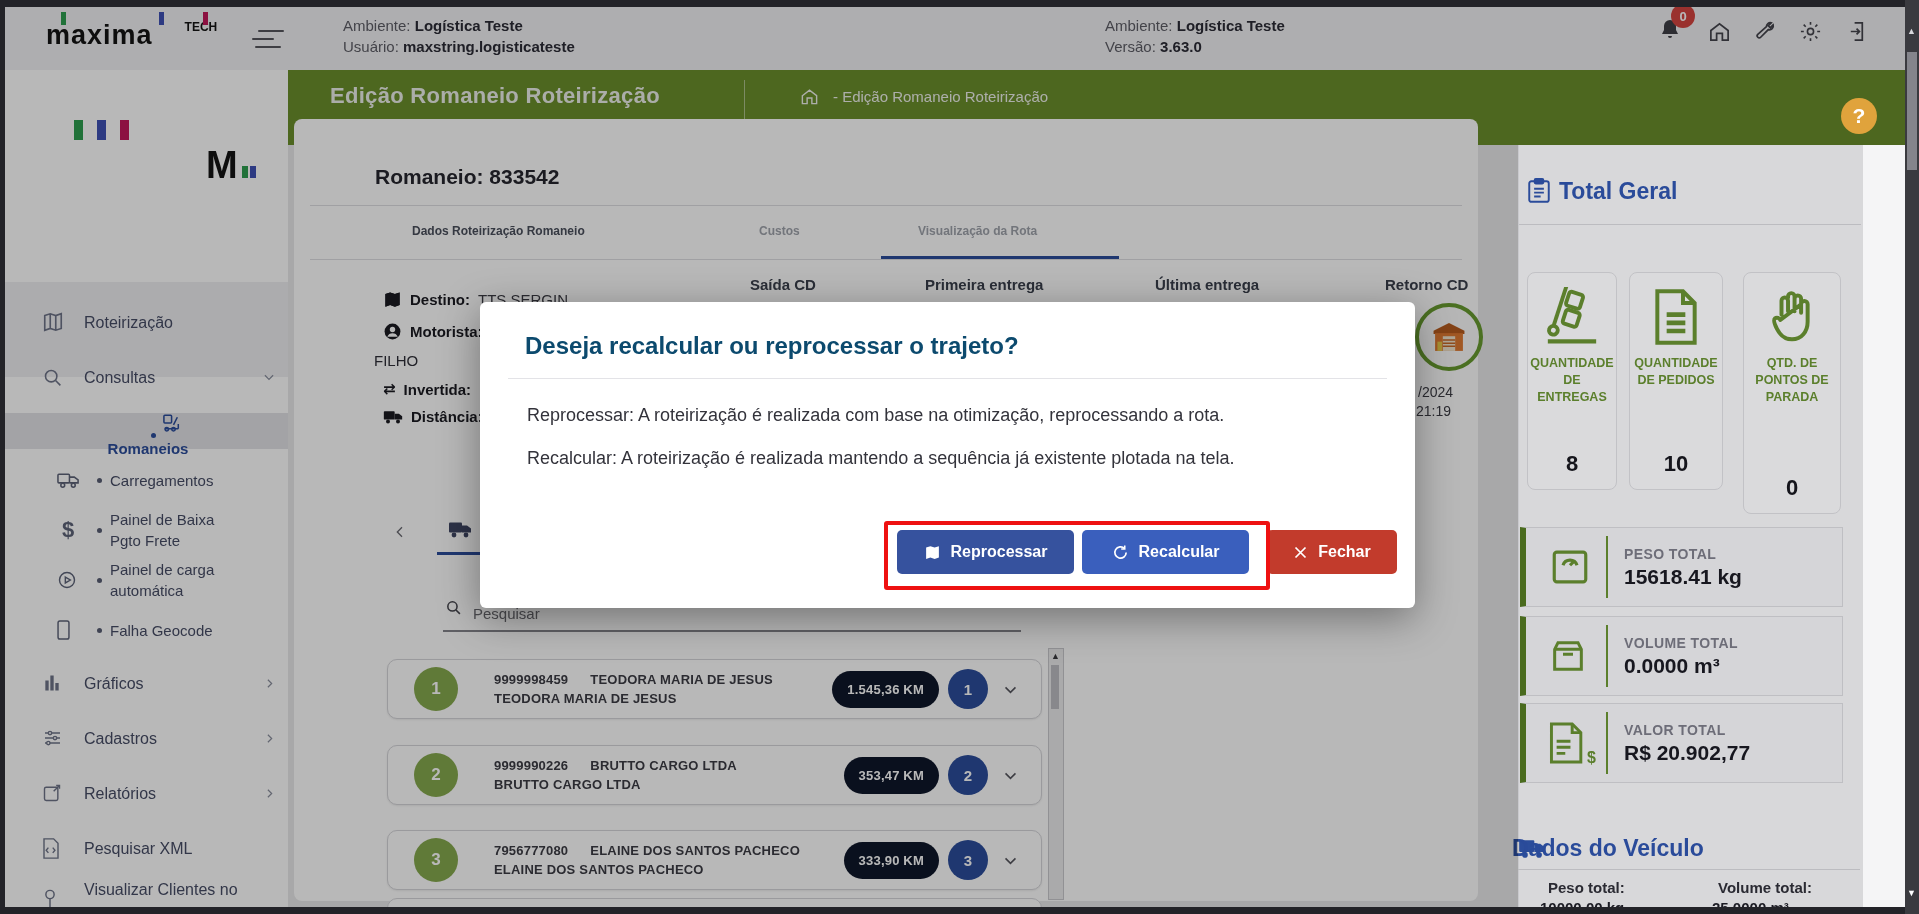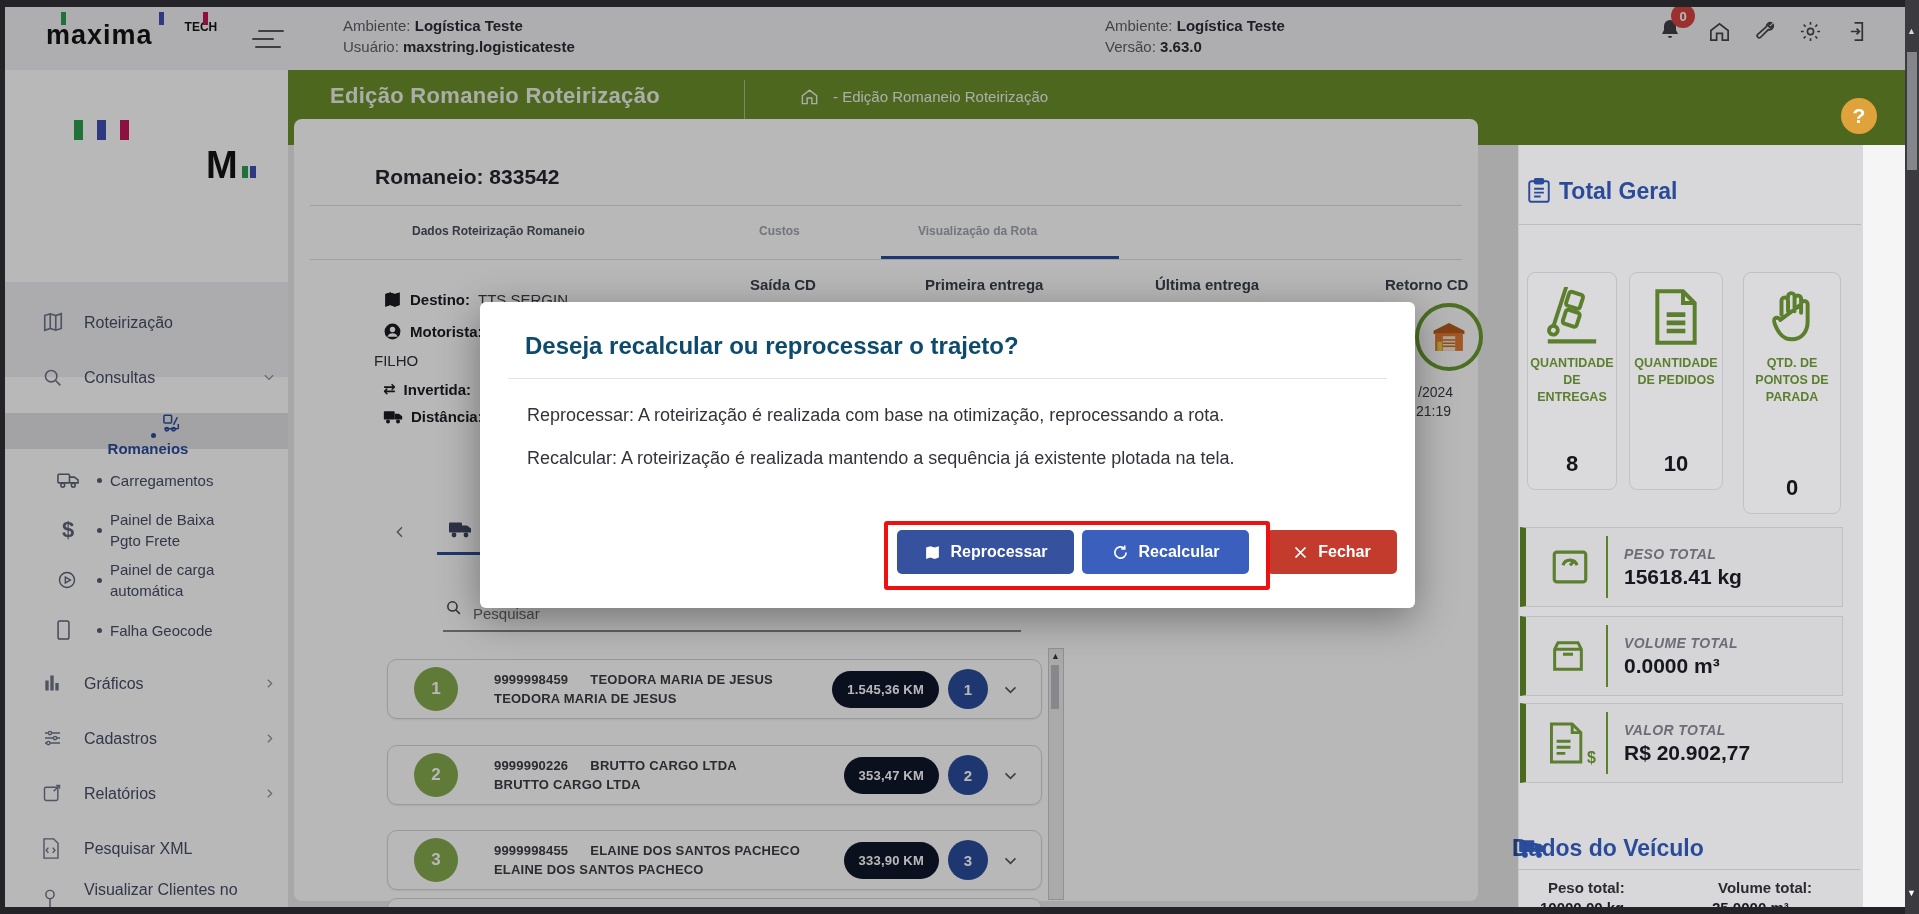--- a/index.html
+++ b/index.html
@@ -79,21 +79,21 @@
   #panel{left:1518px;top:145px;width:387px;height:762px;background:#f5f5f6;border-left:1px solid #c9c9cd;}
   #panel .gray{position:absolute;left:0;top:0;width:344px;height:762px;background:#d8d8da;}
   .ptitle{font-size:23px;font-weight:bold;color:#2a4b9a;}
   .statcard{background:#dadadc;border:1px solid #c2c2c6;border-radius:8px;display:flex;flex-direction:column;align-items:center;}
   .statlbl{font-size:12.5px;font-weight:bold;color:#5b7f2c;text-align:center;line-height:17px;margin-top:10px;}
   .statval{font-size:22px;font-weight:bold;color:#15151c;margin-top:auto;margin-bottom:12px;}
   .totrow{left:1520px;width:316px;height:78px;background:#d5d5d8;border:1px solid #bfbfc3;border-left:6px solid #4a6b1e;
     display:flex;align-items:center;}
   .totrow .tic{width:44px;margin-left:22px;color:#5b7f2c;flex:none;position:relative;}
   .totrow .vline{width:2px;height:62px;background:#5b7f2c;margin-left:14px;flex:none;}
-  .totrow .tlbl{font-size:14px;font-weight:bold;color:#6d6d78;letter-spacing:.4px;font-style:italic;}
+  .totrow .tlbl{font-size:14px;font-weight:bold;color:#6d6d78;letter-spacing:.4px;}
   .totrow .tval{font-size:21px;font-weight:bold;color:#17171f;margin-top:3px;}
   .vehlbl{font-size:15px;font-weight:bold;color:#2a2a32;}
   .vehval{font-size:15px;font-weight:bold;color:#1c1c24;}
   
   .dim{background:rgba(0,0,0,0.28);z-index:40;}
   #modal{left:480px;top:302px;width:935px;height:306px;background:#fff;border-radius:6px;z-index:60;
     box-shadow:0 10px 40px rgba(0,0,0,.38);}
   #modal .mtitle{position:absolute;left:45px;top:30px;font-size:24px;font-weight:bold;color:#0c4a6e;}
   #modal .mdiv{position:absolute;left:28px;top:76px;width:879px;height:1px;background:#e3e3e7;}
   #modal .mline{position:absolute;left:47px;font-size:18px;color:#33333b;}
@@ -436,21 +436,21 @@
     <span class="kmpill">353,47 KM</span>
     <span class="stopc">2</span>
     <span class="rowchev">
         <svg width="17" height="17" viewBox="0 0 24 24" fill="none" stroke="currentColor" stroke-width="2.2">
           <path d="M5 9l7 7 7-7"></path>
         </svg>
       </span>
   </div>
   <div class="drow abs" style="top:830px;">
     <span class="seq">3</span>
-    <span class="dtxt"><span class="code">9999998455</span><span>ELAINE DOS SANTOS PACHECO</span><br><span>ELAINE DOS SANTOS PACHECO</span></span>
+    <span class="dtxt"><span class="code">7956777080</span><span>ELAINE DOS SANTOS PACHECO</span><br><span>ELAINE DOS SANTOS PACHECO</span></span>
     <span class="kmpill">333,90 KM</span>
     <span class="stopc">3</span>
     <span class="rowchev">
         <svg width="17" height="17" viewBox="0 0 24 24" fill="none" stroke="currentColor" stroke-width="2.2">
           <path d="M5 9l7 7 7-7"></path>
         </svg>
       </span>
   </div>
   <div class="abs" style="left:387px;top:898px;width:653px;height:12px;background:#fff;border:1px solid #d6d6da;border-radius:10px 10px 0 0;"></div>
   <div class="lscroll abs">

